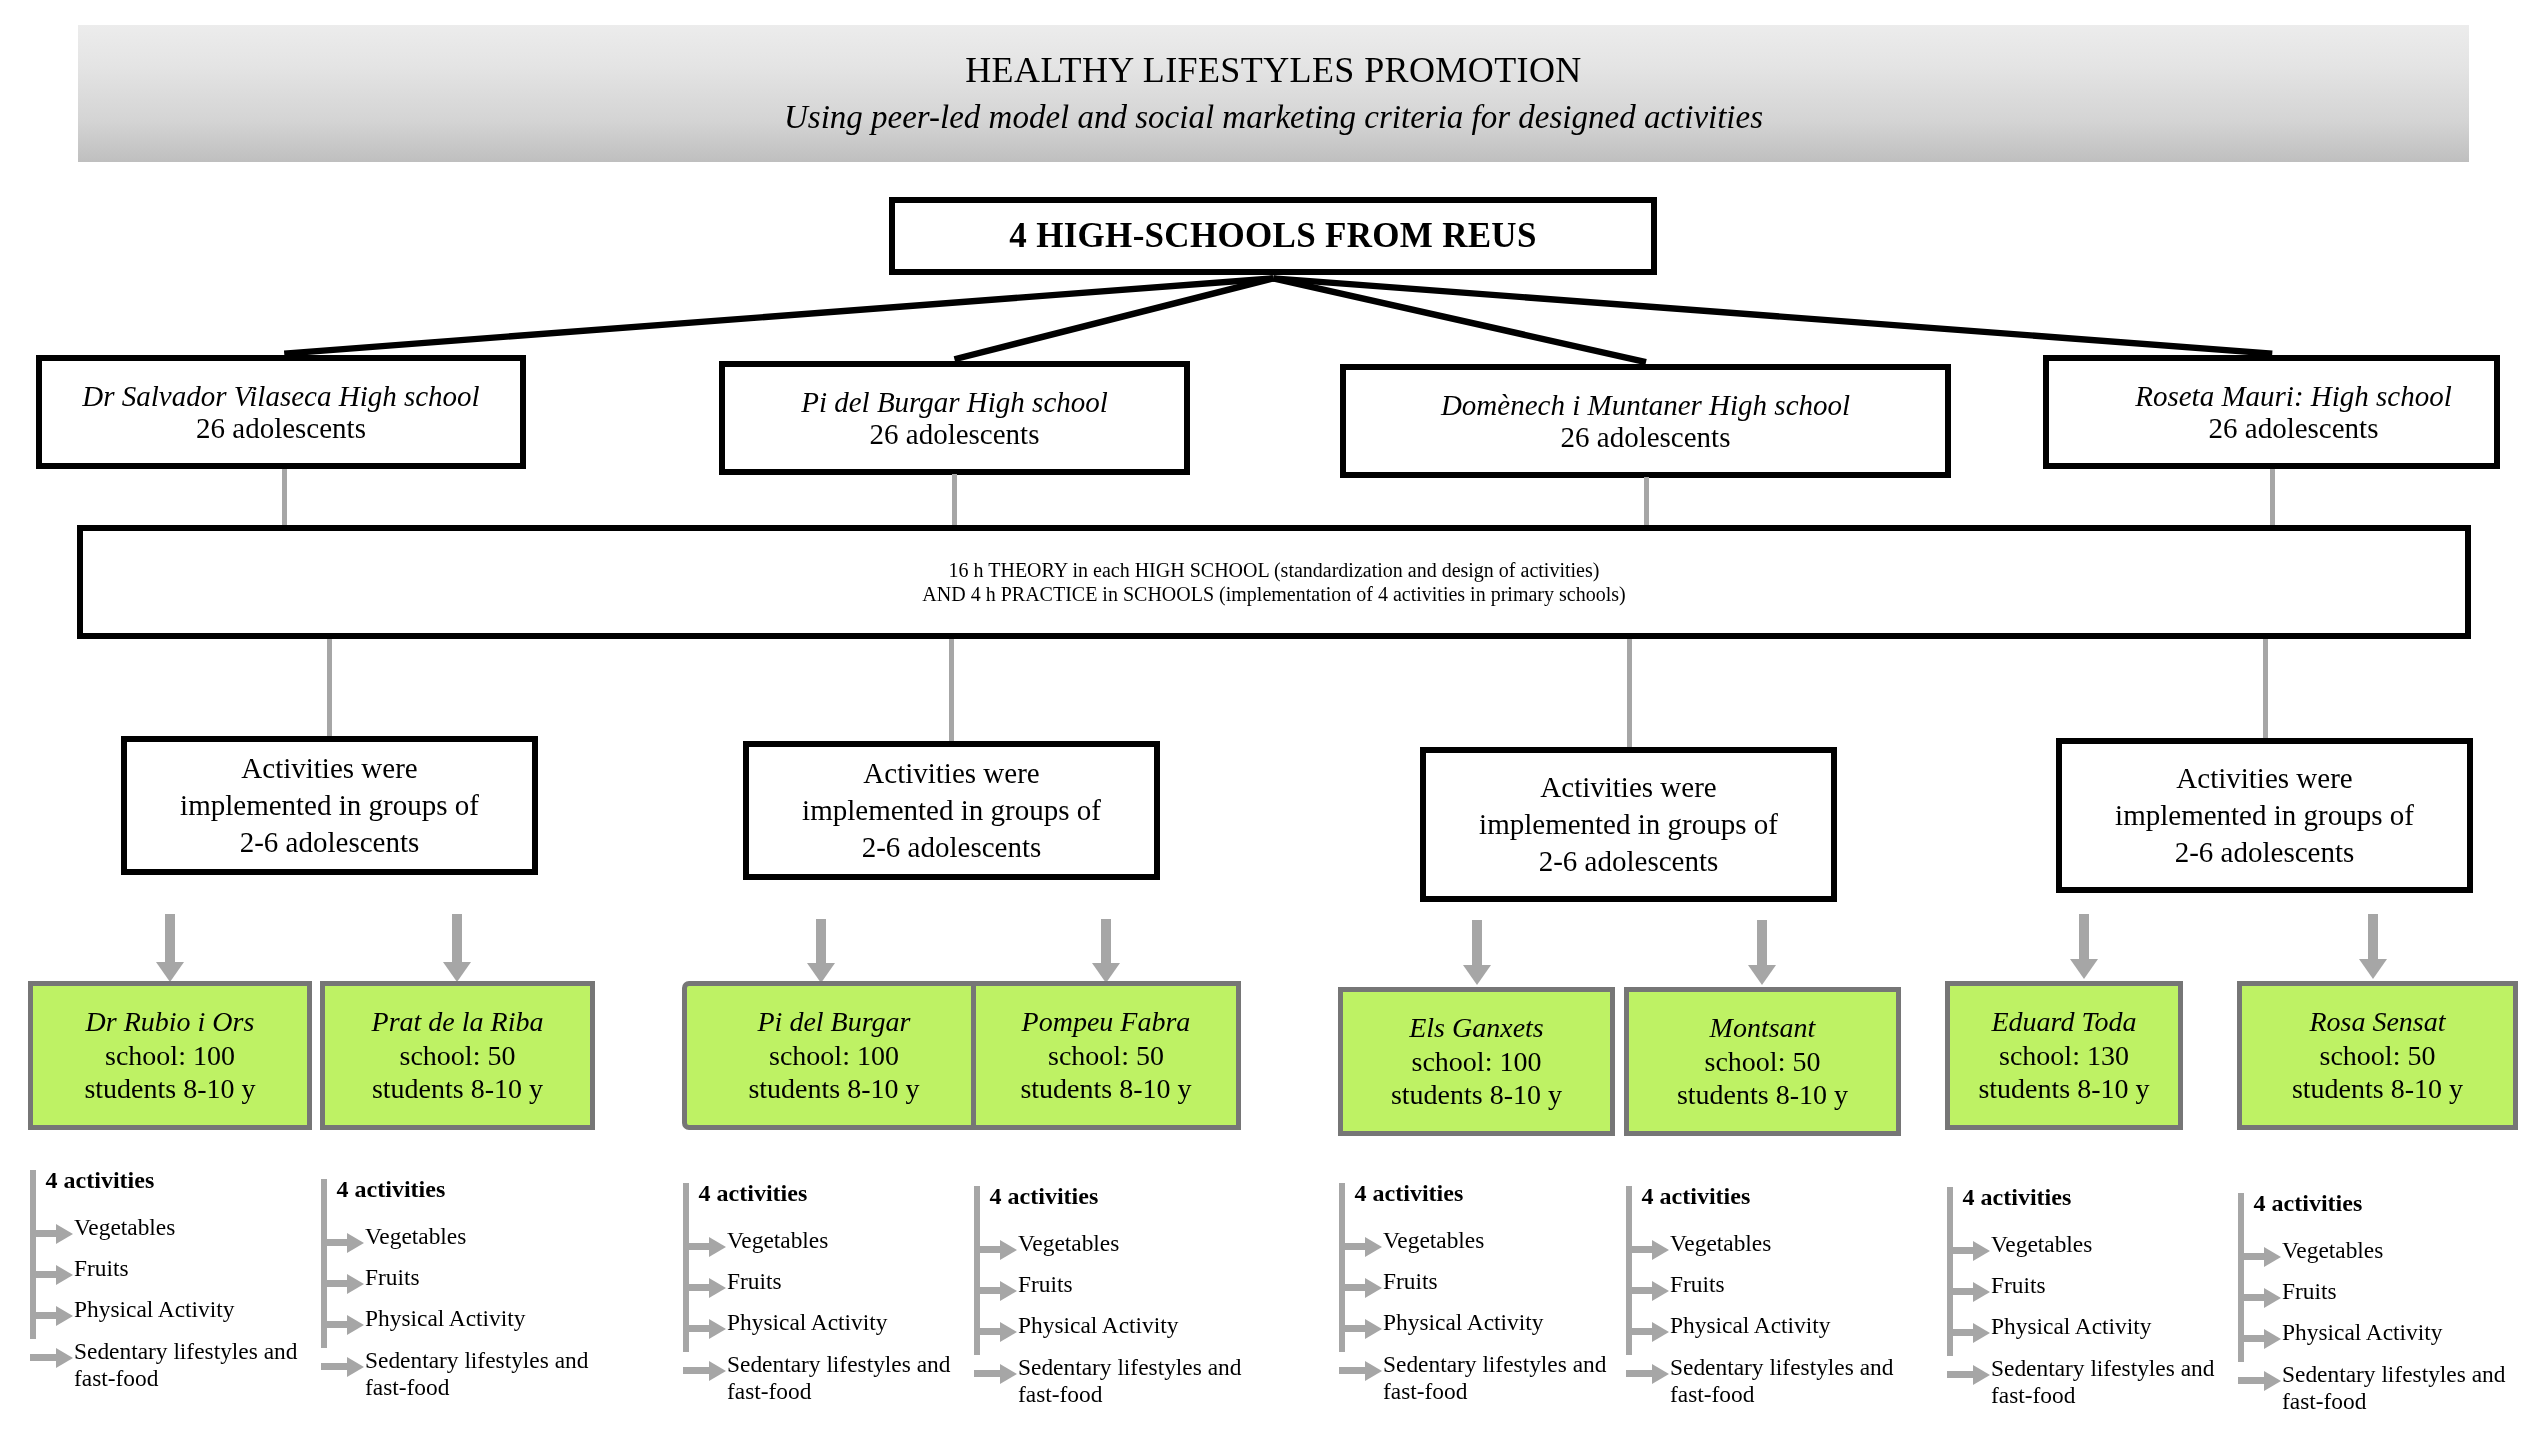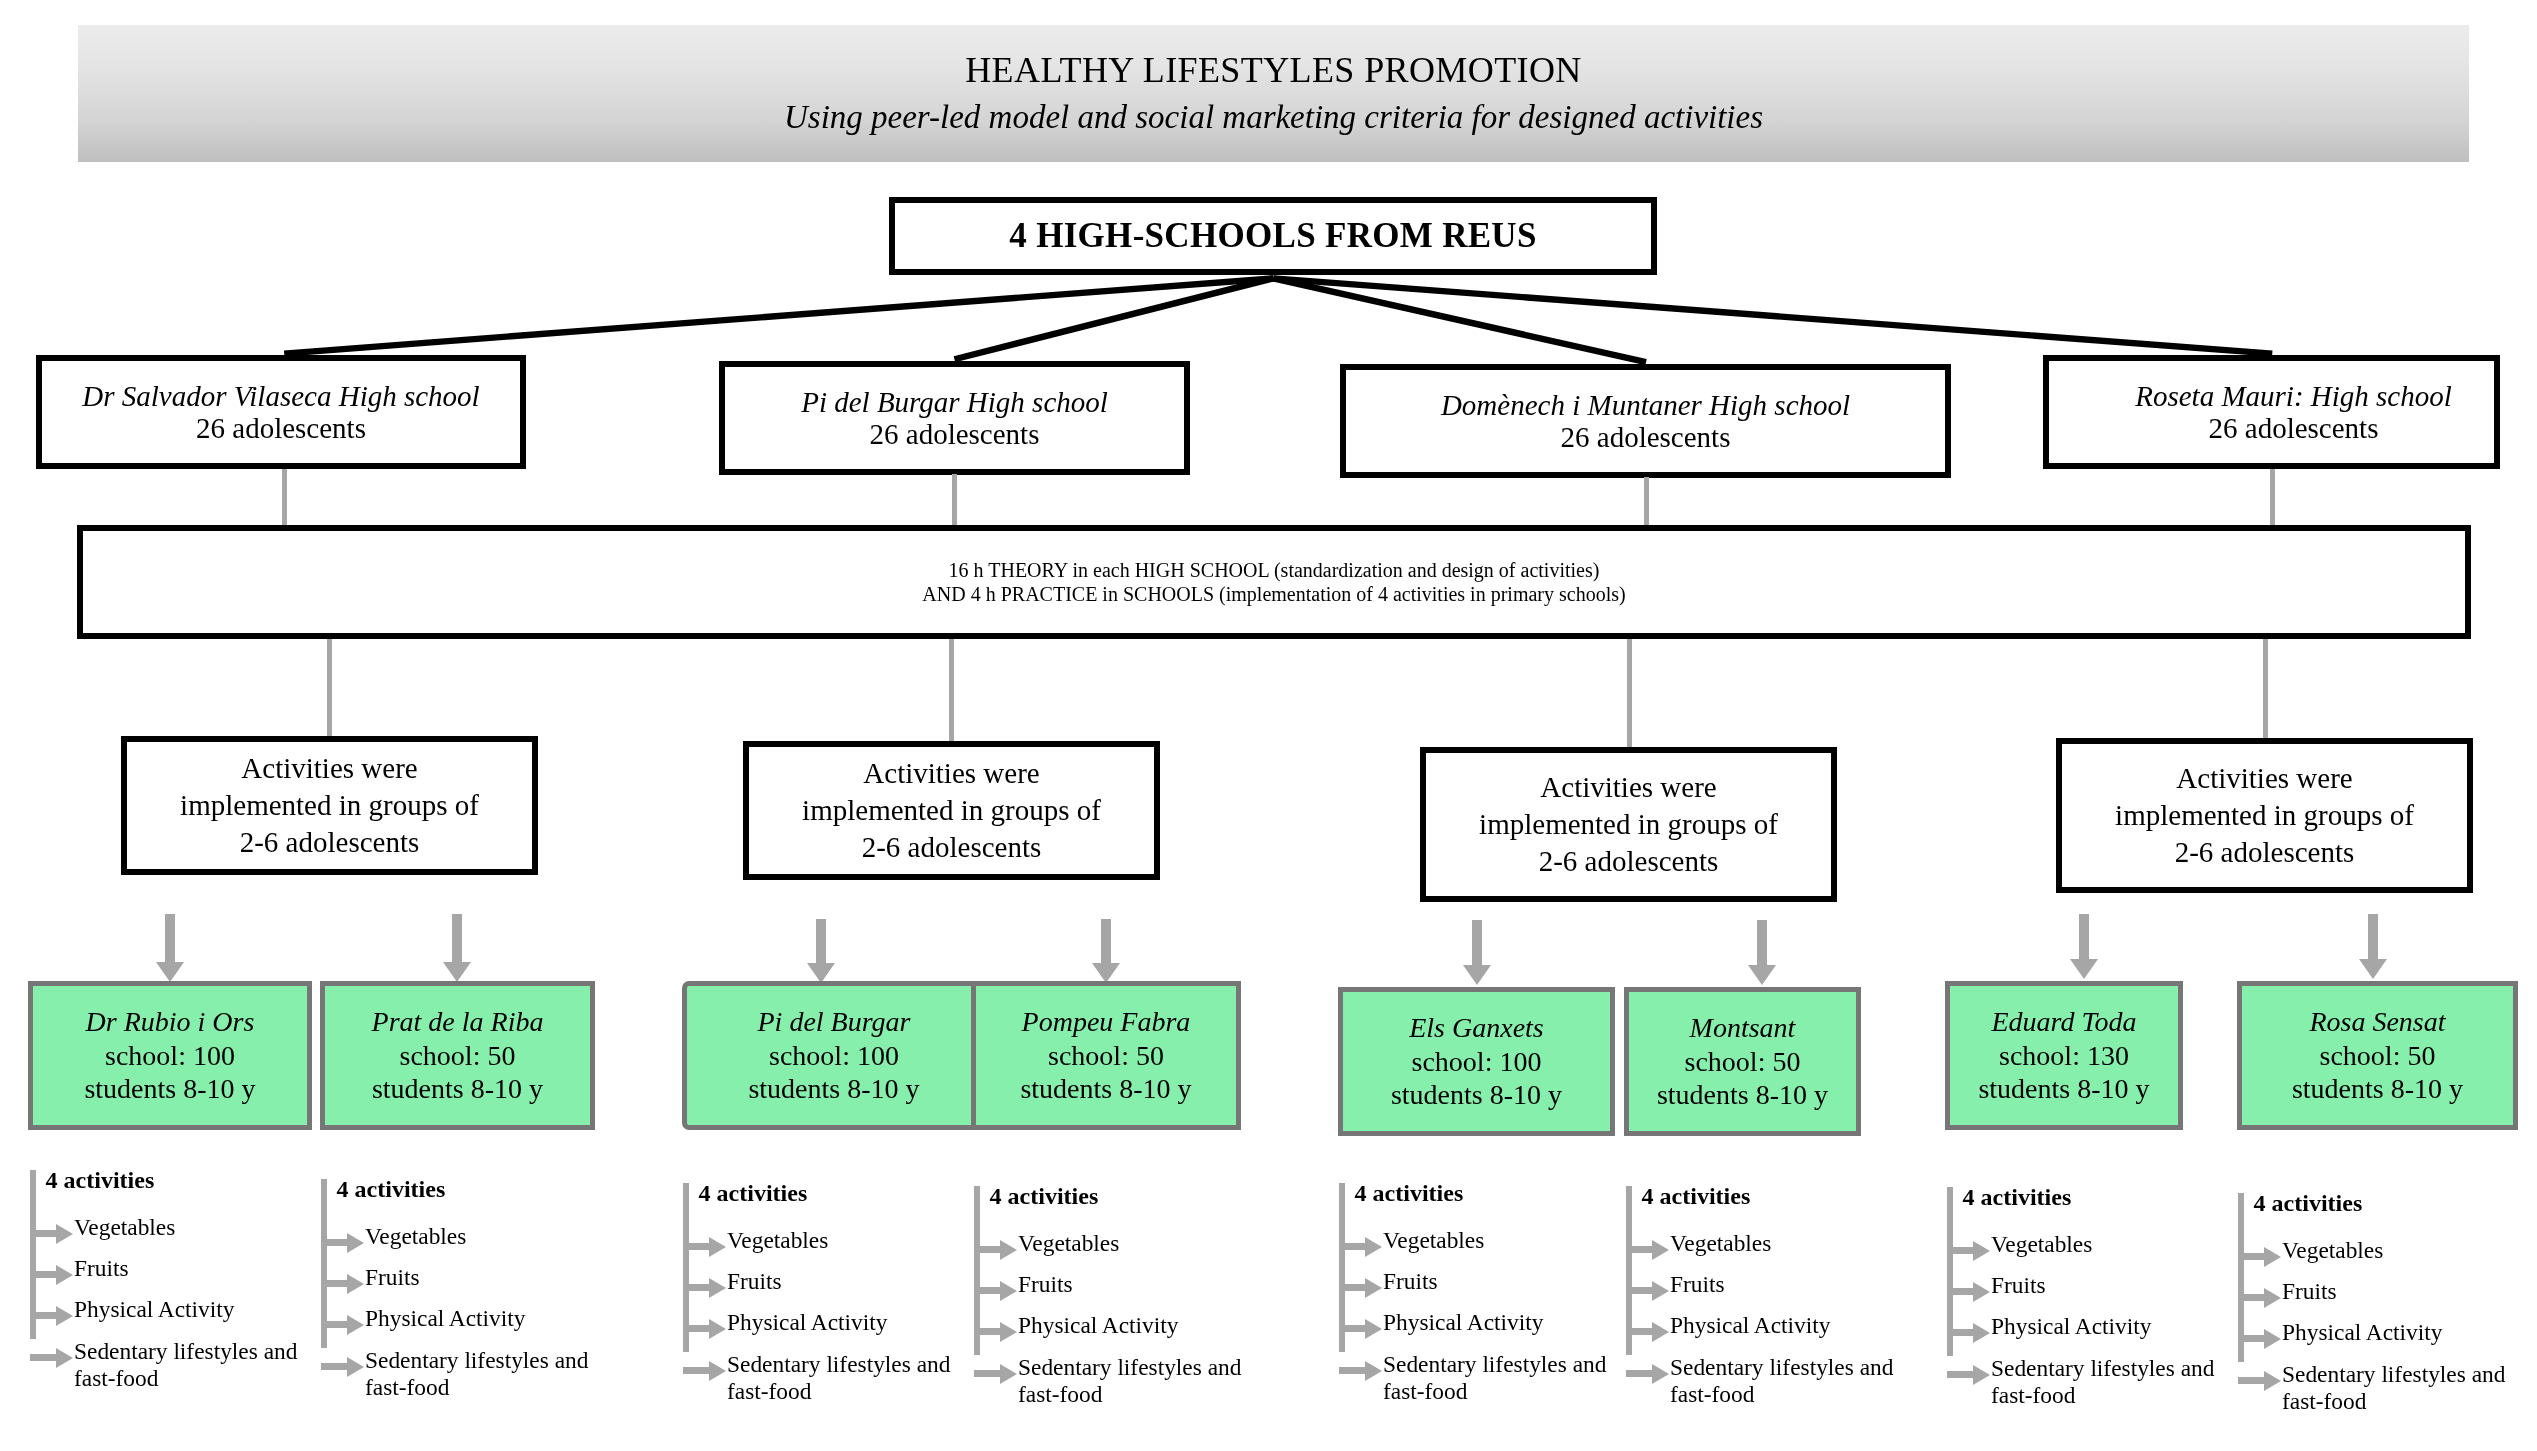--- a/index.html
+++ b/index.html
@@ -15,21 +15,21 @@
   #header-banner .h-title{font-size:36px;letter-spacing:0.4px;line-height:1.05;}
   #header-banner .h-sub{font-size:33px;font-style:italic;line-height:1.05;margin-top:10px;}
 
   
   .box-black{
     position:absolute;background:#fff;border:6.4px solid #000;
     box-sizing:border-box;display:flex;flex-direction:column;
     align-items:center;justify-content:center;text-align:center;
   }
   .box-gray{
-    position:absolute;background:#86efac;border:5.7px solid #767676;
+    position:absolute;background:#bef264;border:5.7px solid #767676;
     box-sizing:border-box;display:flex;flex-direction:column;
     align-items:center;justify-content:center;text-align:center;
   }
 
   
   #root-box{left:889px;top:197px;width:768px;height:78px;}
   #root-box .lbl{font-size:35px;font-weight:bold;letter-spacing:0.3px;}
 
   
   .hs-box{height:114px;}
@@ -54,21 +54,21 @@
 
   
   .ps-box{height:149px;}
   .ps-box .ln{font-size:28px;line-height:1.2;}
   .ps-box .it{font-style:italic;}
   #ps-0{left:28px;top:981px;width:284px;}
   #ps-1{left:320px;top:981px;width:275px;}
   #ps-2{left:682px;top:981px;width:304px;border-radius:7px;}
   #ps-3{left:971px;top:981px;width:270px;}
   #ps-4{left:1338px;top:987px;width:277px;}
-  #ps-5{left:1624px;top:987px;width:237px;}
+  #ps-5{left:1624px;top:987px;width:277px;}
   #ps-6{left:1945px;top:981px;width:238px;}
   #ps-7{left:2237px;top:981px;width:281px;}
 
   
   .act-list{position:absolute;width:284px;}
   .act-list .spine{position:absolute;left:0;top:0;width:6.4px;height:100%;background:#a6a6a6;}
   .act-list .hdr{position:absolute;left:15.6px;top:-2.8px;font-size:24px;font-weight:bold;}
   .act-row{position:absolute;left:0;display:flex;align-items:flex-start;}
   .act-row .arw{position:relative;width:44px;height:21px;flex:0 0 auto;margin-top:8.5px;}
   .act-row .arw .shaft{position:absolute;left:0;top:7.8px;width:28px;height:6.4px;background:#a6a6a6;}

